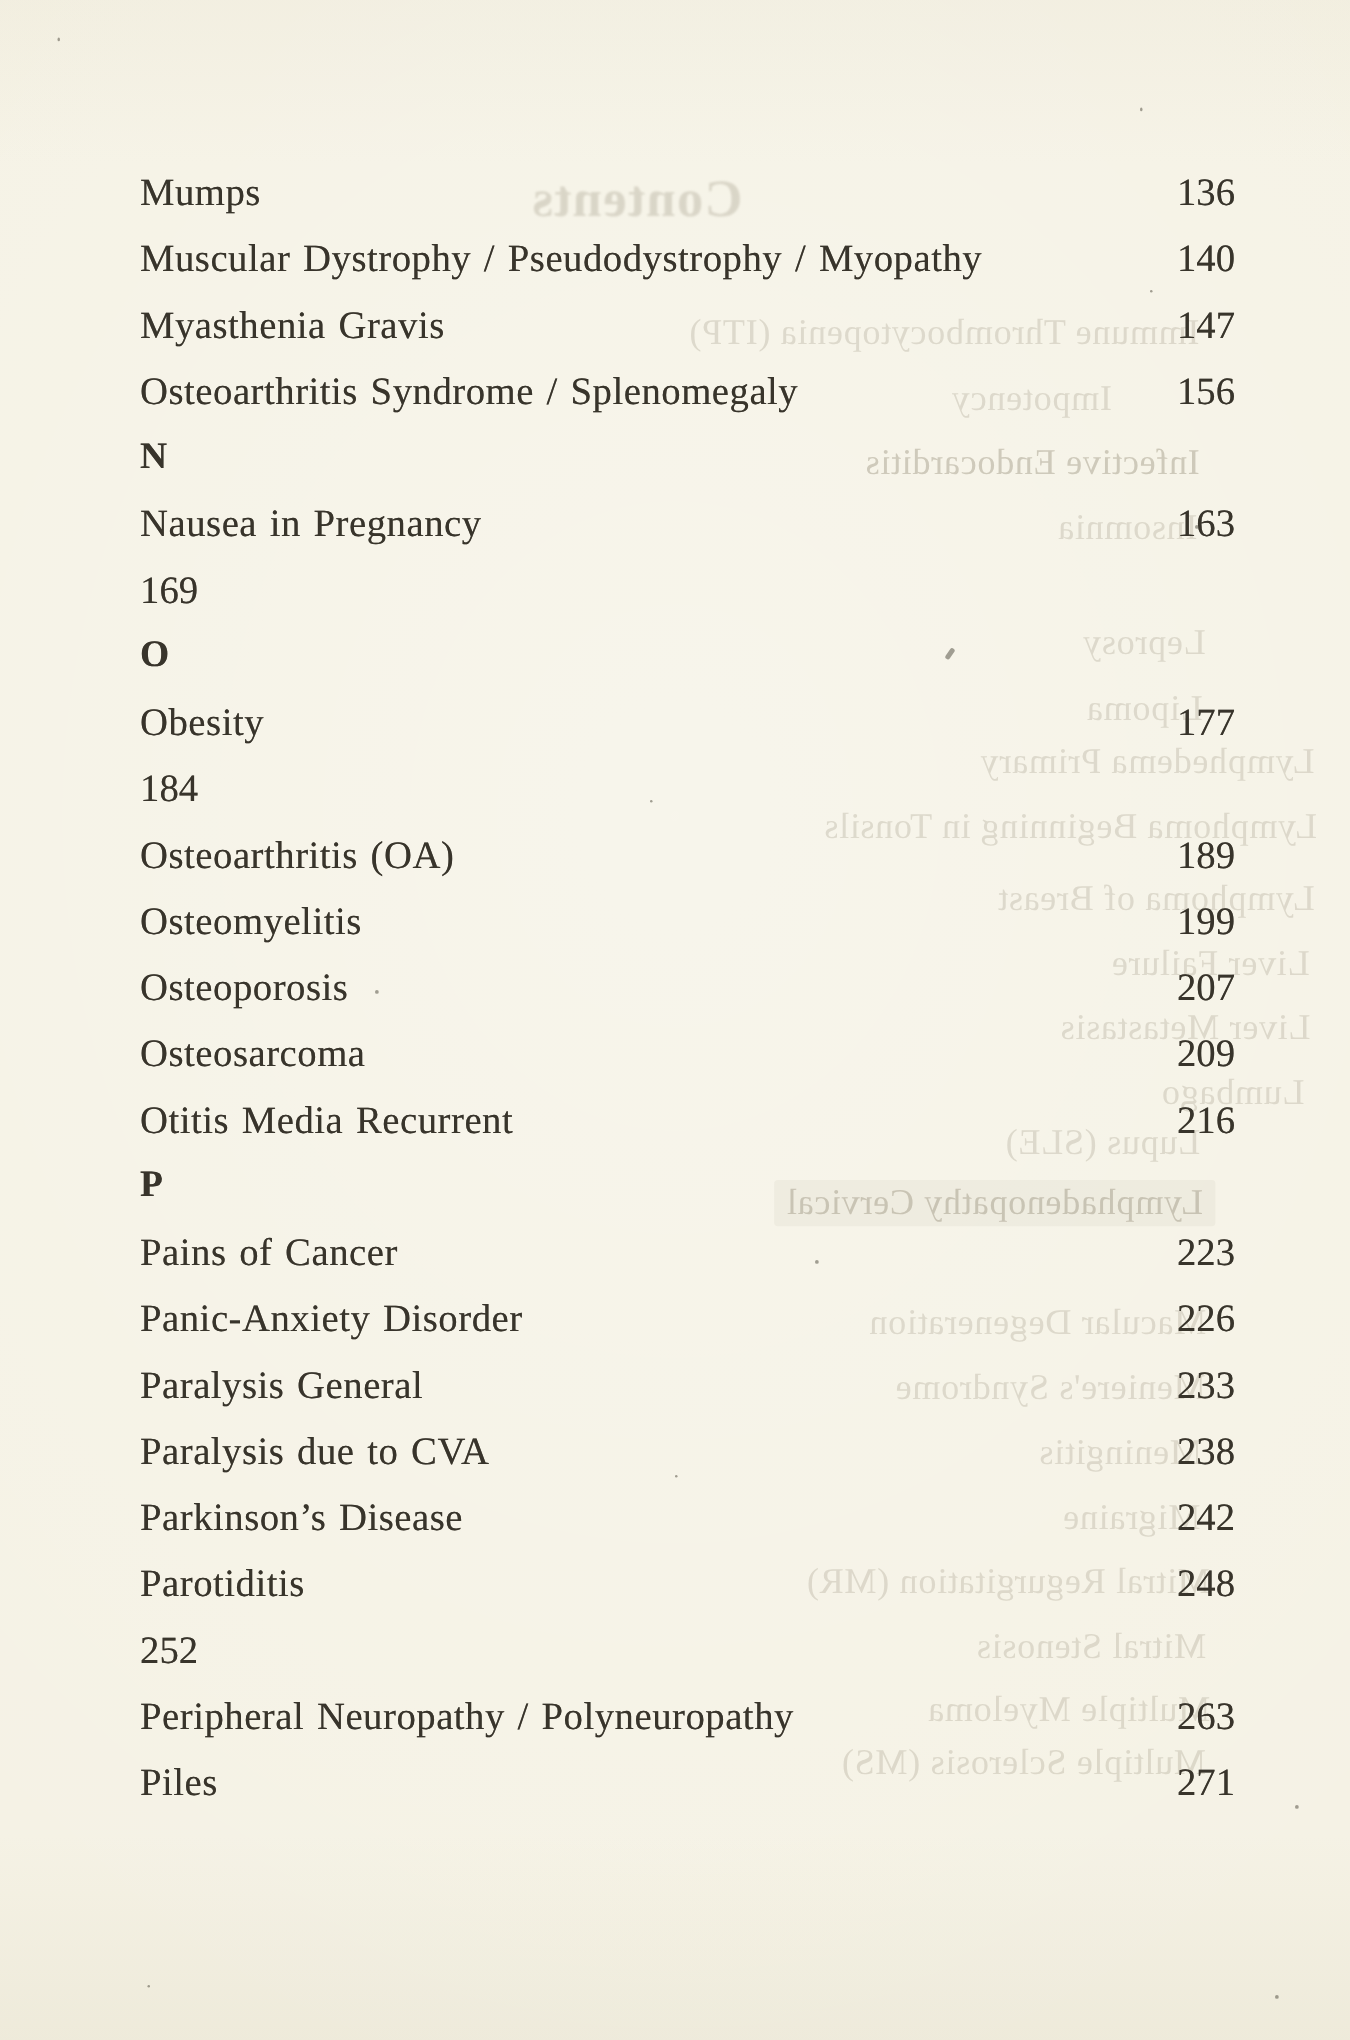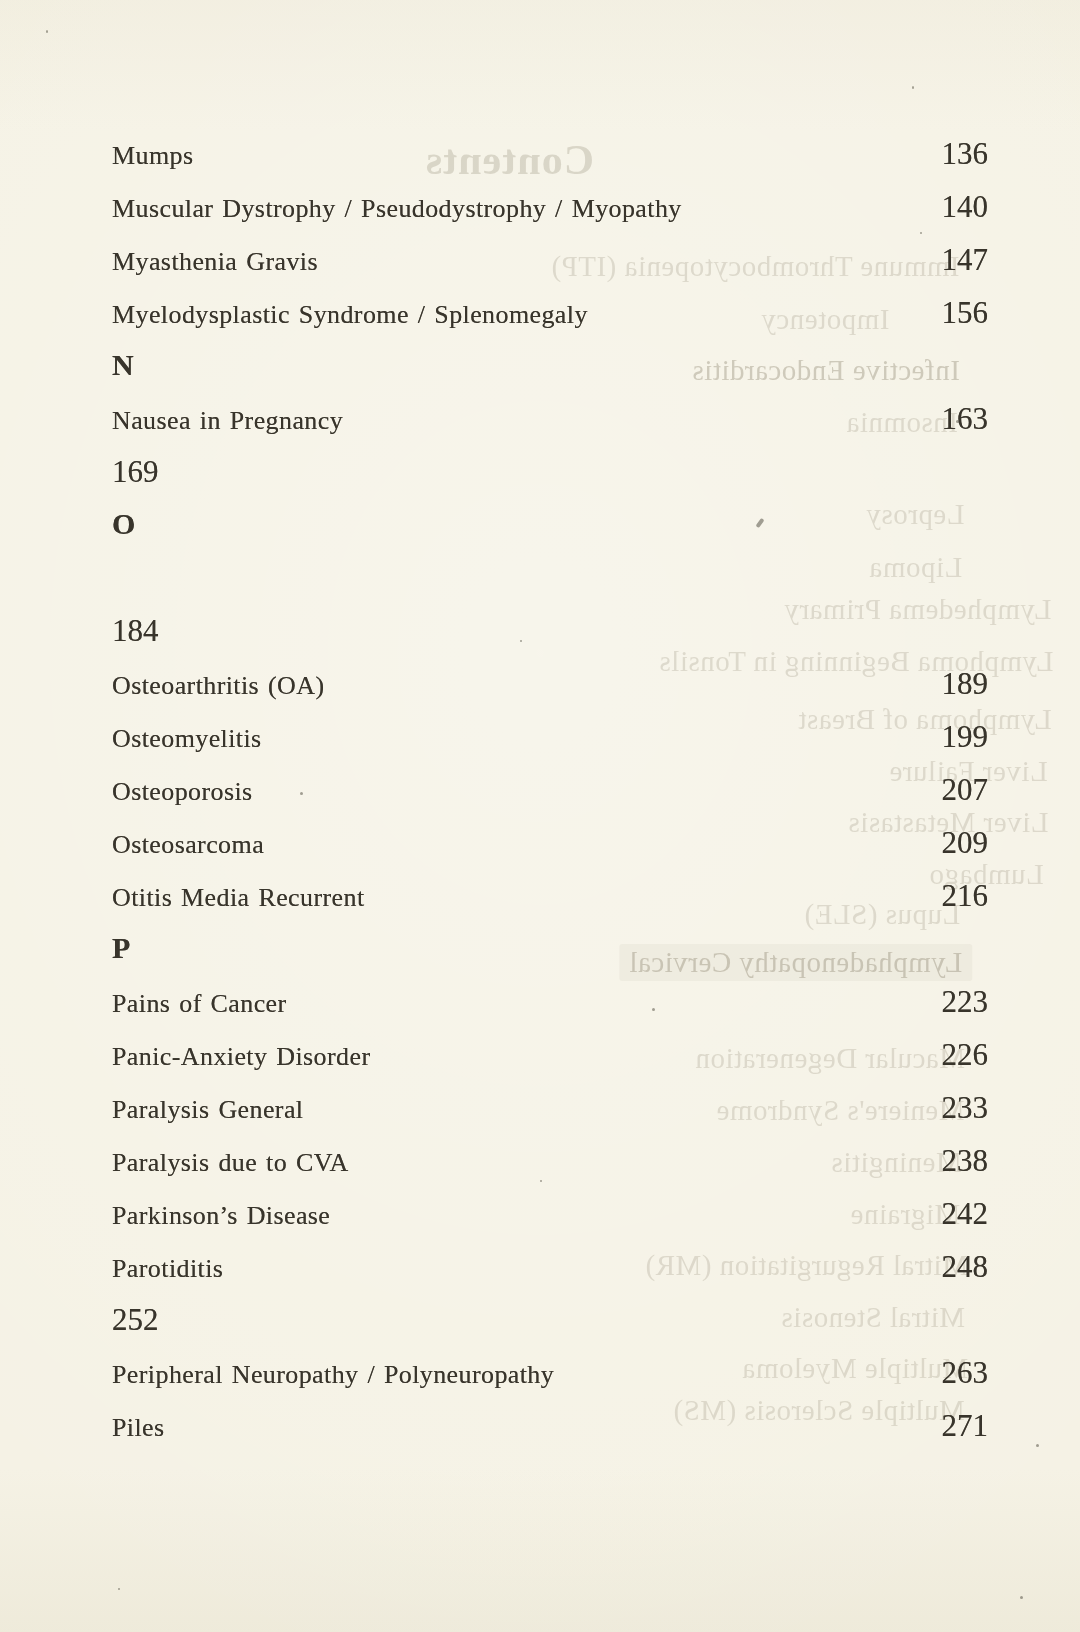--- a/index.html
+++ b/index.html
@@ -56,21 +56,21 @@
   .row{
     position:absolute;
     left:112px;
     width:calc(100% - 204px);
     top:calc(136px + var(--i) * 53px);
     display:flex;
     justify-content:space-between;
     align-items:baseline;
   }
   .entry-label{
-    font-size:26px;
+    font-size:31px;
     color:var(--ink);
     letter-spacing:.4px;
     word-spacing:2px;
     text-shadow:0 0 .5px rgba(56,52,43,.65);
     white-space:nowrap;
   }
   .page-num{
     font-size:31px;
     color:var(--ink);
     text-shadow:0 0 .5px rgba(56,52,43,.65);
@@ -121,35 +121,39 @@
       </div>
     <div class="row" style="--i:1">
         <span class="entry-label">Muscular Dystrophy / Pseudodystrophy / Myopathy</span>
         <span class="page-num">140</span>
       </div>
     <div class="row" style="--i:2">
         <span class="entry-label">Myasthenia Gravis</span>
         <span class="page-num">147</span>
       </div>
     <div class="row" style="--i:3">
-        <span class="entry-label">Myelodysplastic Syndrome / Splenomegaly</span>
+        <span class="entry-label">Osteoarthritis Syndrome / Splenomegaly</span>
         <span class="page-num">156</span>
       </div>
     <div class="row section" style="--i:4">
         <span class="entry-label">N</span>
       </div>
     <div class="row" style="--i:5">
         <span class="entry-label">Nausea in Pregnancy</span>
         <span class="page-num">163</span>
       </div>
     <div class="row" style="--i:6">
         <span class="page-num">169</span>
       </div>
     <div class="row section" style="--i:7">
         <span class="entry-label">O</span>
+      </div>
+    <div class="row" style="--i:8">
+        <span class="entry-label">Obesity</span>
+        <span class="page-num">177</span>
       </div>
     <div class="row" style="--i:9">
         <span class="page-num">184</span>
       </div>
     <div class="row" style="--i:10">
         <span class="entry-label">Osteoarthritis (OA)</span>
         <span class="page-num">189</span>
       </div>
     <div class="row" style="--i:11">
         <span class="entry-label">Osteomyelitis</span>

